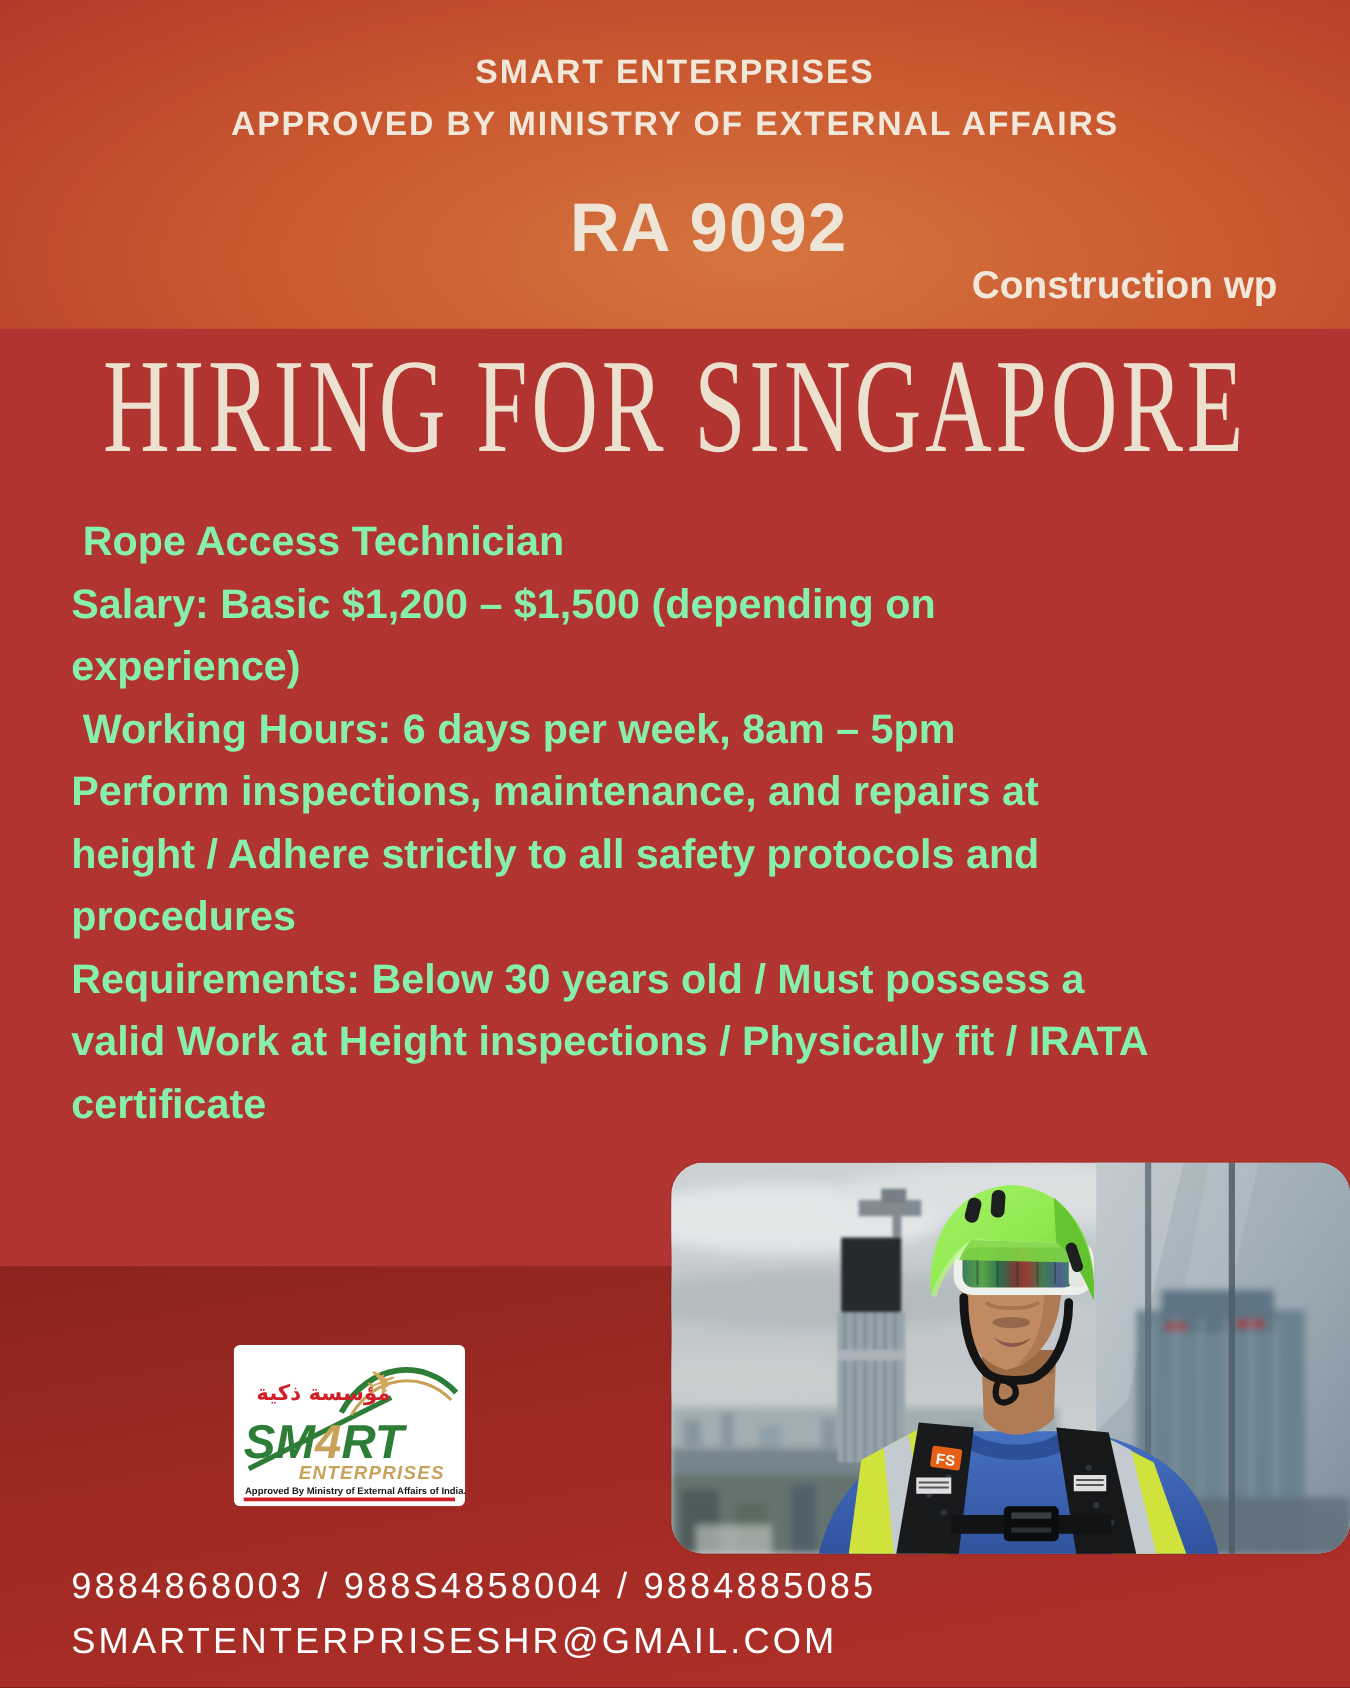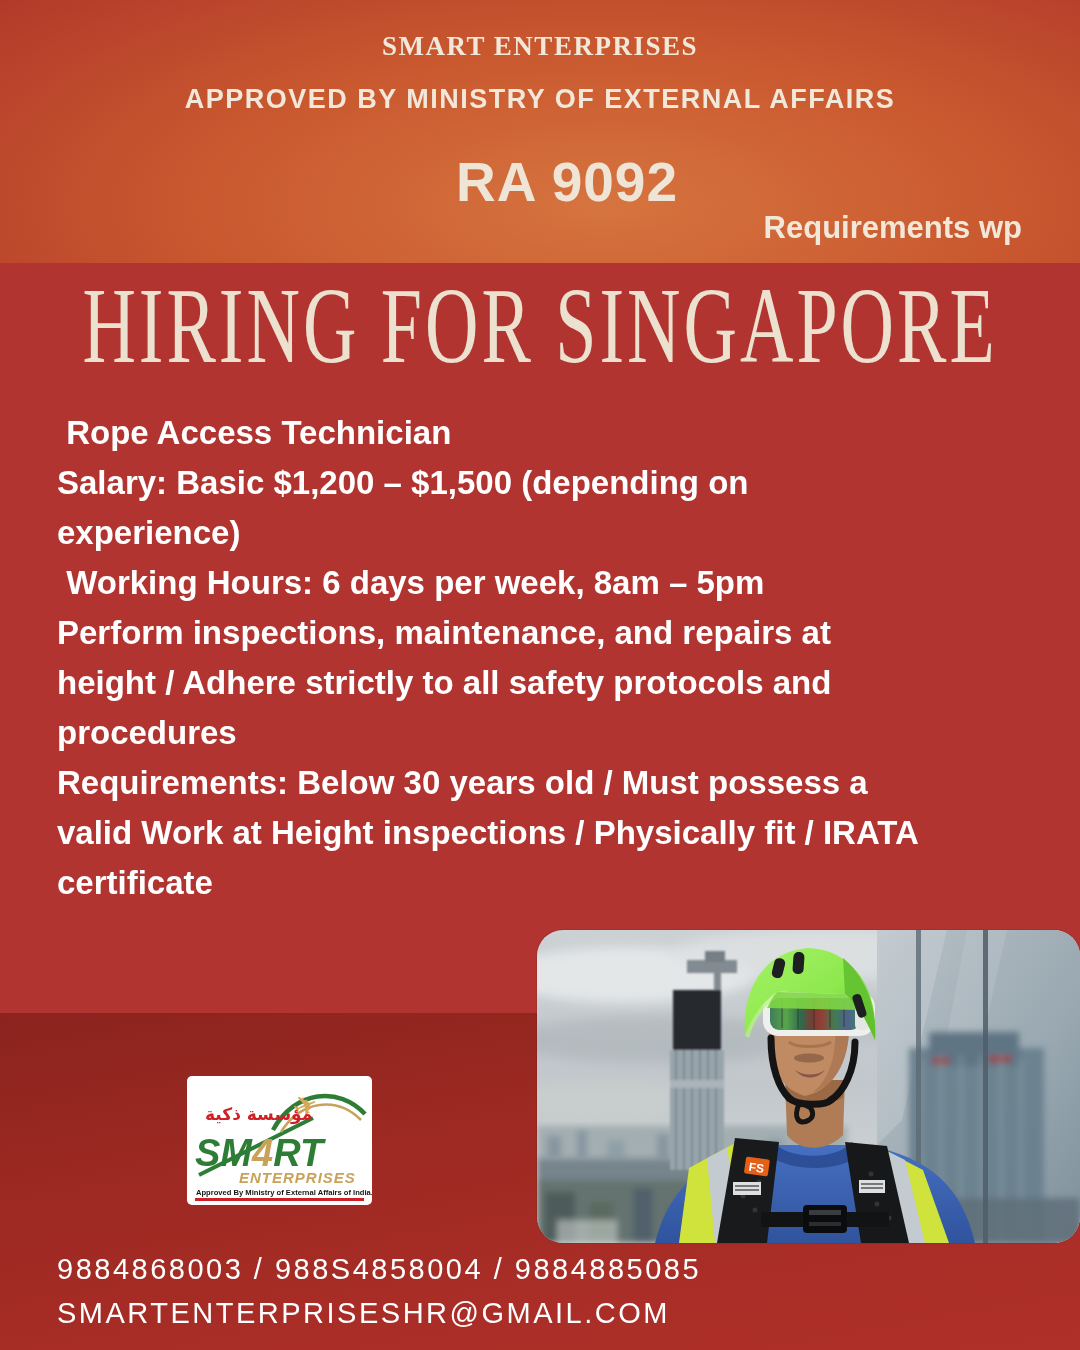--- a/index.html
+++ b/index.html
@@ -13,21 +13,21 @@
 
   
   .top-band{
     left:0;top:0;width:1080px;height:263px;
     background:radial-gradient(95% 150% at 56% 78%, #d6743f 0%, #c9582f 40%, #b23a2a 78%, #a92f27 100%);
   }
   .hdr-line{
     left:0;width:1080px;text-align:center;
     color:#f2e8da;font-weight:bold;font-size:27px;letter-spacing:1.5px;line-height:1.2;
   }
-  .hdr-1{top:30px;font-family:Liberation Serif, serif;}
+  .hdr-1{top:41px;}
   .hdr-2{top:83px;}
   .license{
     left:0;top:155px;width:1080px;text-align:center;
     color:#efe5d6;font-weight:bold;font-size:55px;letter-spacing:1px;line-height:1;padding-left:27px;
   }
   .permit{
     top:211px;right:58px;
     color:#f2e8da;font-weight:bold;font-size:31px;line-height:1.1;
   }
 
@@ -36,21 +36,21 @@
     left:0;top:272px;width:1080px;margin:0;text-align:center;
     font-family:"Liberation Serif",serif;font-weight:400;
     color:#ece1cf;font-size:74px;line-height:1;letter-spacing:3px;
     transform:scaleY(1.45);transform-origin:center top;
     white-space:nowrap;
   }
 
   
   .job-block{left:57px;top:408px;width:975px;}
   .bt-line{
-    color:#ffffff;font-weight:bold;font-size:33px;line-height:50px;
+    color:#86efac;font-weight:bold;font-size:33px;line-height:50px;
     white-space:pre-wrap;
   }
 
   
   .bottom-band{
     left:0;top:1013px;width:1080px;height:337px;
     background:linear-gradient(170deg, #8c231e 0%, #9c2922 35%, #aa2e27 75%, #af3028 100%);
   }
 
   
@@ -75,21 +75,21 @@
 </head>
 <body>
 
 <div class="poster">
 
   <div class="abs top-band"></div>
 
   <div class="abs hdr-line hdr-1">SMART ENTERPRISES</div>
   <div class="abs hdr-line hdr-2">APPROVED BY MINISTRY OF EXTERNAL AFFAIRS</div>
   <div class="abs license">RA 9092</div>
-  <div class="abs permit">Requirements wp</div>
+  <div class="abs permit">Construction wp</div>
 
   <h1 class="abs headline">HIRING FOR SINGAPORE</h1>
 
   <div class="abs job-block">
     <div class="bt-line"> Rope Access Technician</div>
     <div class="bt-line">Salary: Basic $1,200 – $1,500 (depending on</div>
     <div class="bt-line">experience)</div>
     <div class="bt-line"> Working Hours: 6 days per week, 8am – 5pm</div>
     <div class="bt-line">Perform inspections, maintenance, and repairs at</div>
     <div class="bt-line">height / Adhere strictly to all safety protocols and</div>

